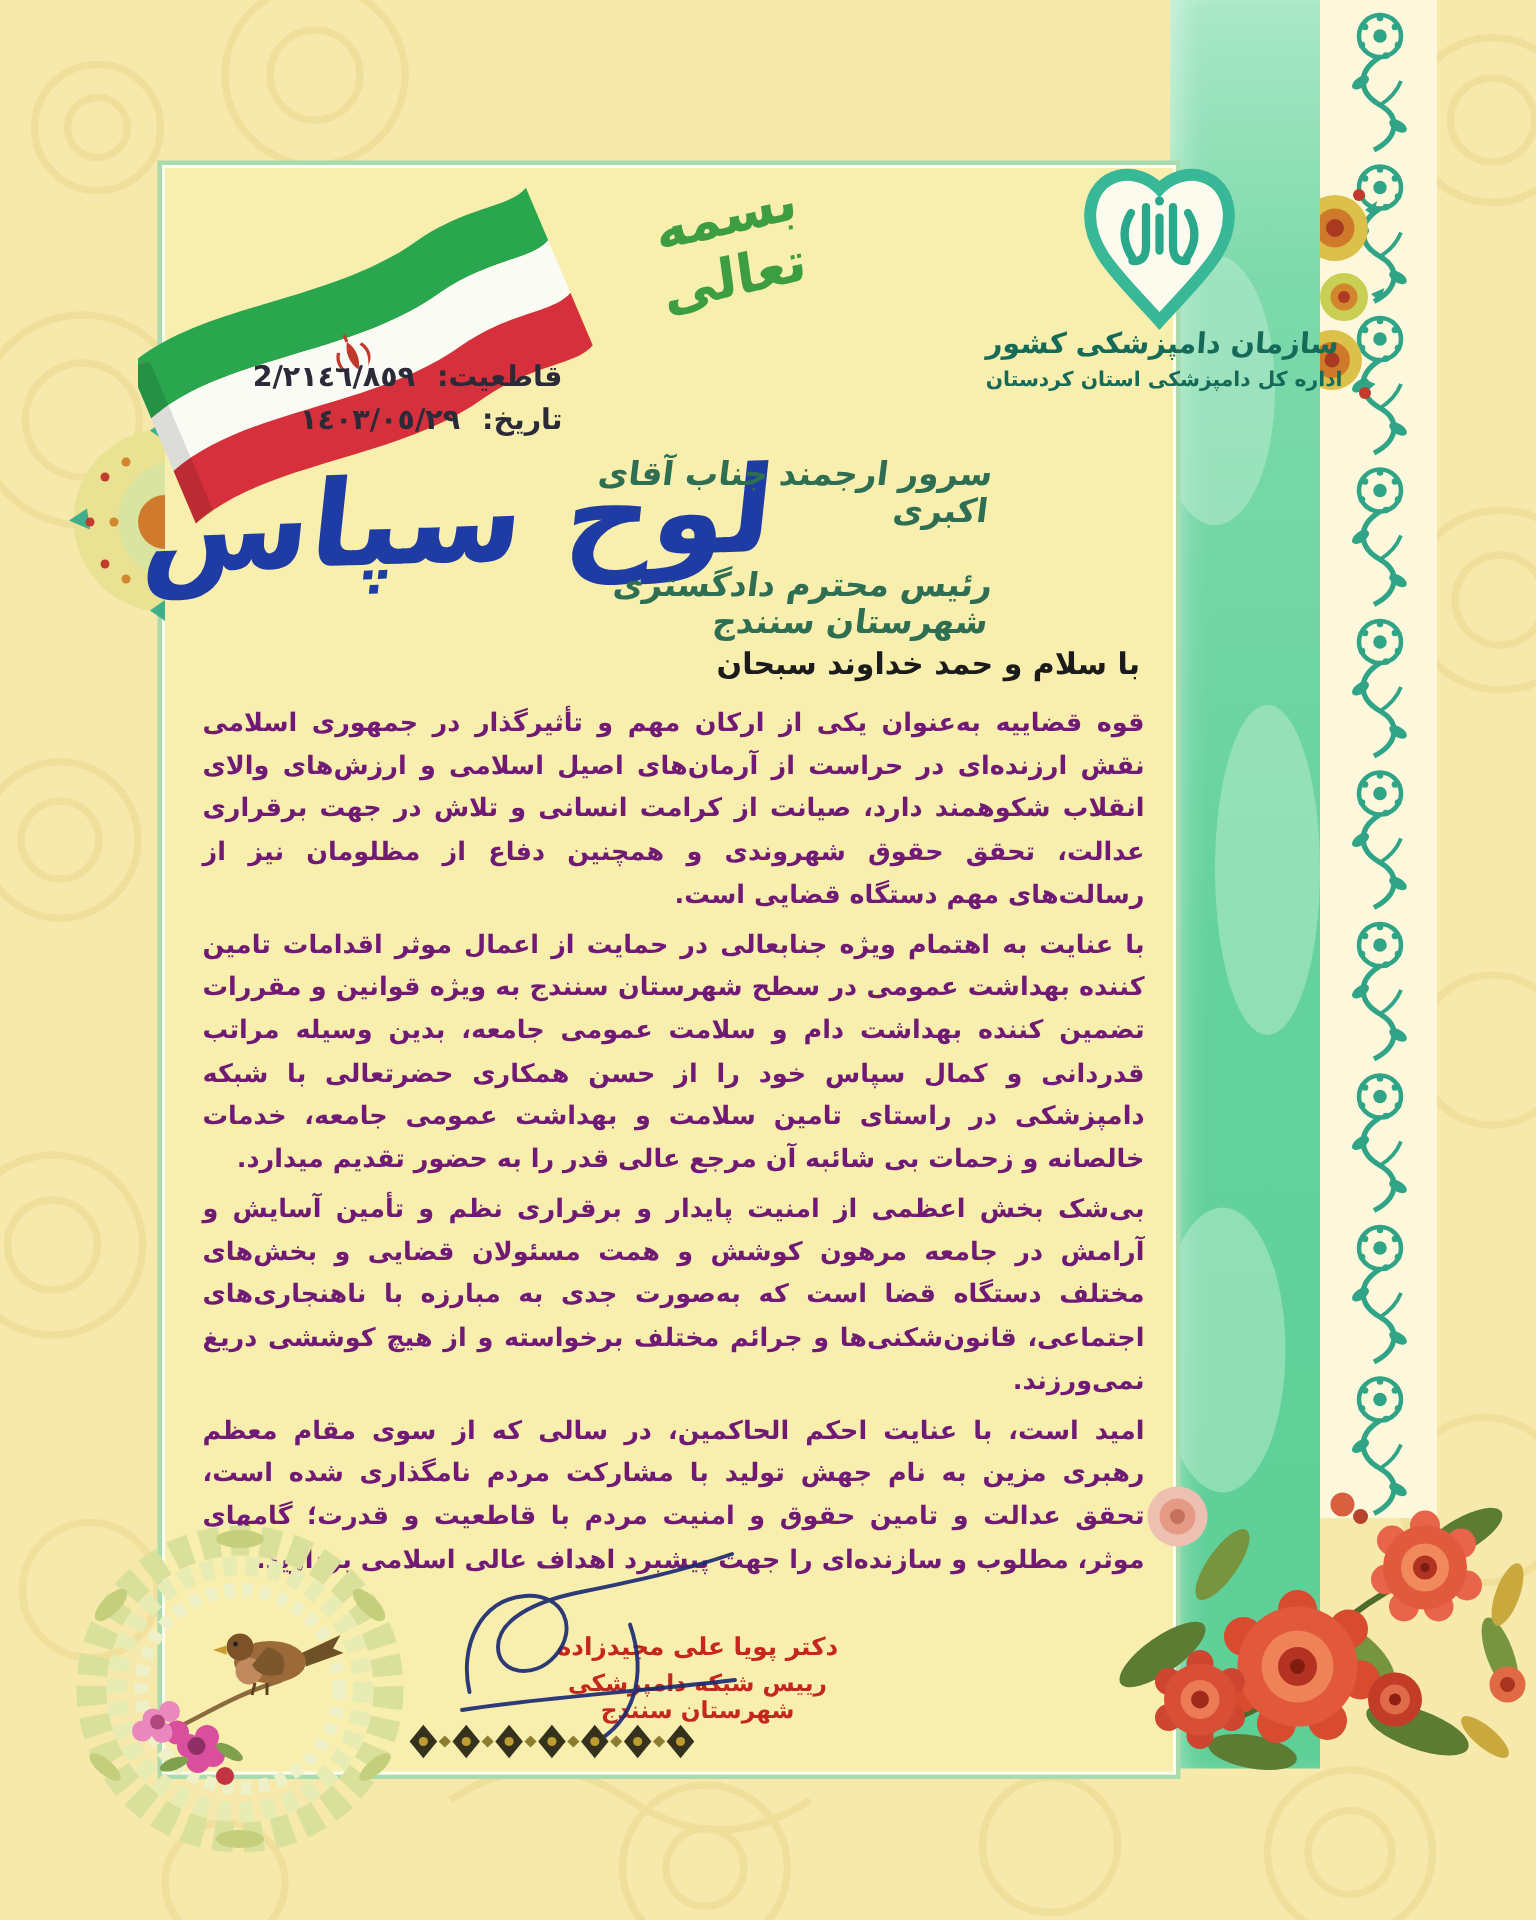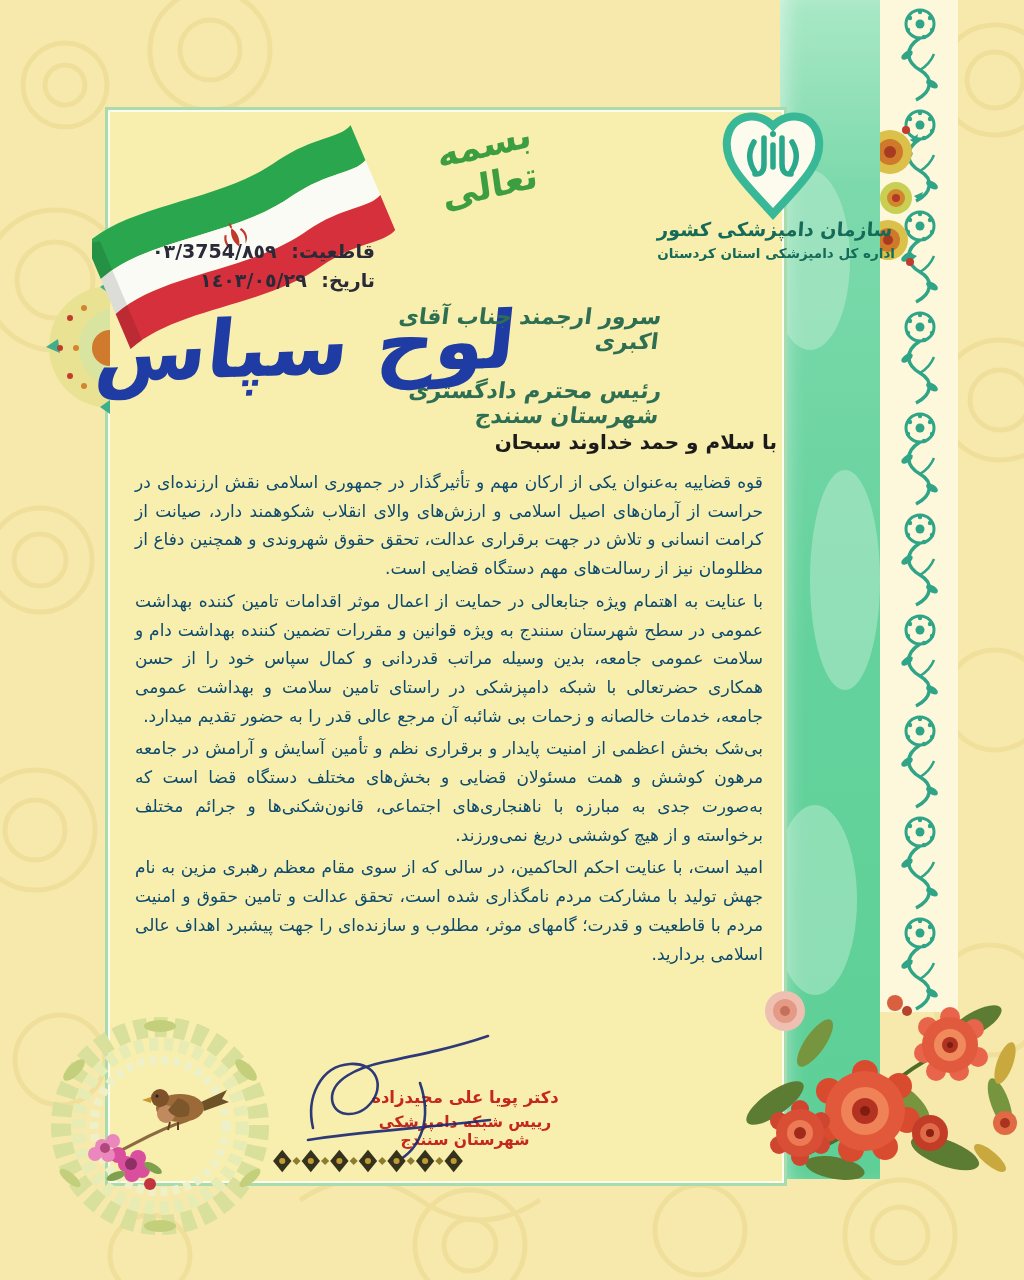--- a/index.html
+++ b/index.html
@@ -24,22 +24,22 @@
   .meta .val{margin-inline-start:8px;}
   .org{left:655px;top:218px;width:240px;text-align:center;color:#156a58;}
   .org .name{font-size:19px;font-weight:bold;transform:skewX(-4deg);}
   .org .dept{font-size:13.5px;font-weight:bold;margin-top:5px;text-align:right;}
   .title{left:235px;top:298px;width:280px;text-align:center;color:#1e3ca3;font-size:80px;
          font-weight:bold;white-space:nowrap;transform:skewX(-8deg) rotate(-2deg);letter-spacing:-2px;}
   .recipient{left:330px;top:304px;width:330px;text-align:right;color:#2e6e52;
              font-size:22px;font-weight:bold;}
   .recipient .l1{margin-bottom:24px;transform:skewX(-7deg);}
   .recipient .l2{transform:skewX(-7deg);}
-  .salutation{left:152px;top:430px;width:625px;text-align:right;font-size:20px;font-weight:bold;color:#1b1b1b;}
-  .bodytext{left:135px;top:468px;width:628px;color:#0c4a6e;font-size:17px;line-height:1.69;font-weight:normal;}
+  .salutation{left:135px;top:430px;width:625px;text-align:right;font-size:20px;font-weight:bold;color:#1b1b1b;}
+  .bodytext{left:135px;top:468px;width:628px;color:#701a75;font-size:17px;line-height:1.69;font-weight:bold;}
   .bodytext p{margin:0 0 4px 0;text-align:justify;text-align-last:right;}
   .sigtext{left:340px;top:1088px;width:250px;text-align:center;color:#c5271f;font-weight:bold;}
   .sigtext .name{font-size:16.5px;}
   .sigtext .role{font-size:15.5px;margin-top:6px;}
 </style>
 </head>
 <body>
 
 <div id="page">
 
@@ -178,21 +178,21 @@
   <div class="abs org rtl">
     <div class="name">سازمان دامپزشکی کشور</div>
     <div class="dept">اداره کل دامپزشکی استان کردستان</div>
   </div>
 
   <div class="abs bismillah rtl">بسمه تعالی</div>
 
   <div class="abs meta rtl">
     <div class="row">
       <span>قاطعیت:</span>
-      <span class="val">٠٣/3754/٨٥٩</span>
+      <span class="val">2/٢١٤٦/٨٥٩</span>
     </div>
     <div class="row">
       <span>تاریخ:</span>
       <span class="val">١٤٠٣/٠٥/٢٩</span>
     </div>
   </div>
 
   <div class="abs title rtl">لوح سپاس</div>
 
   <div class="abs recipient rtl">

